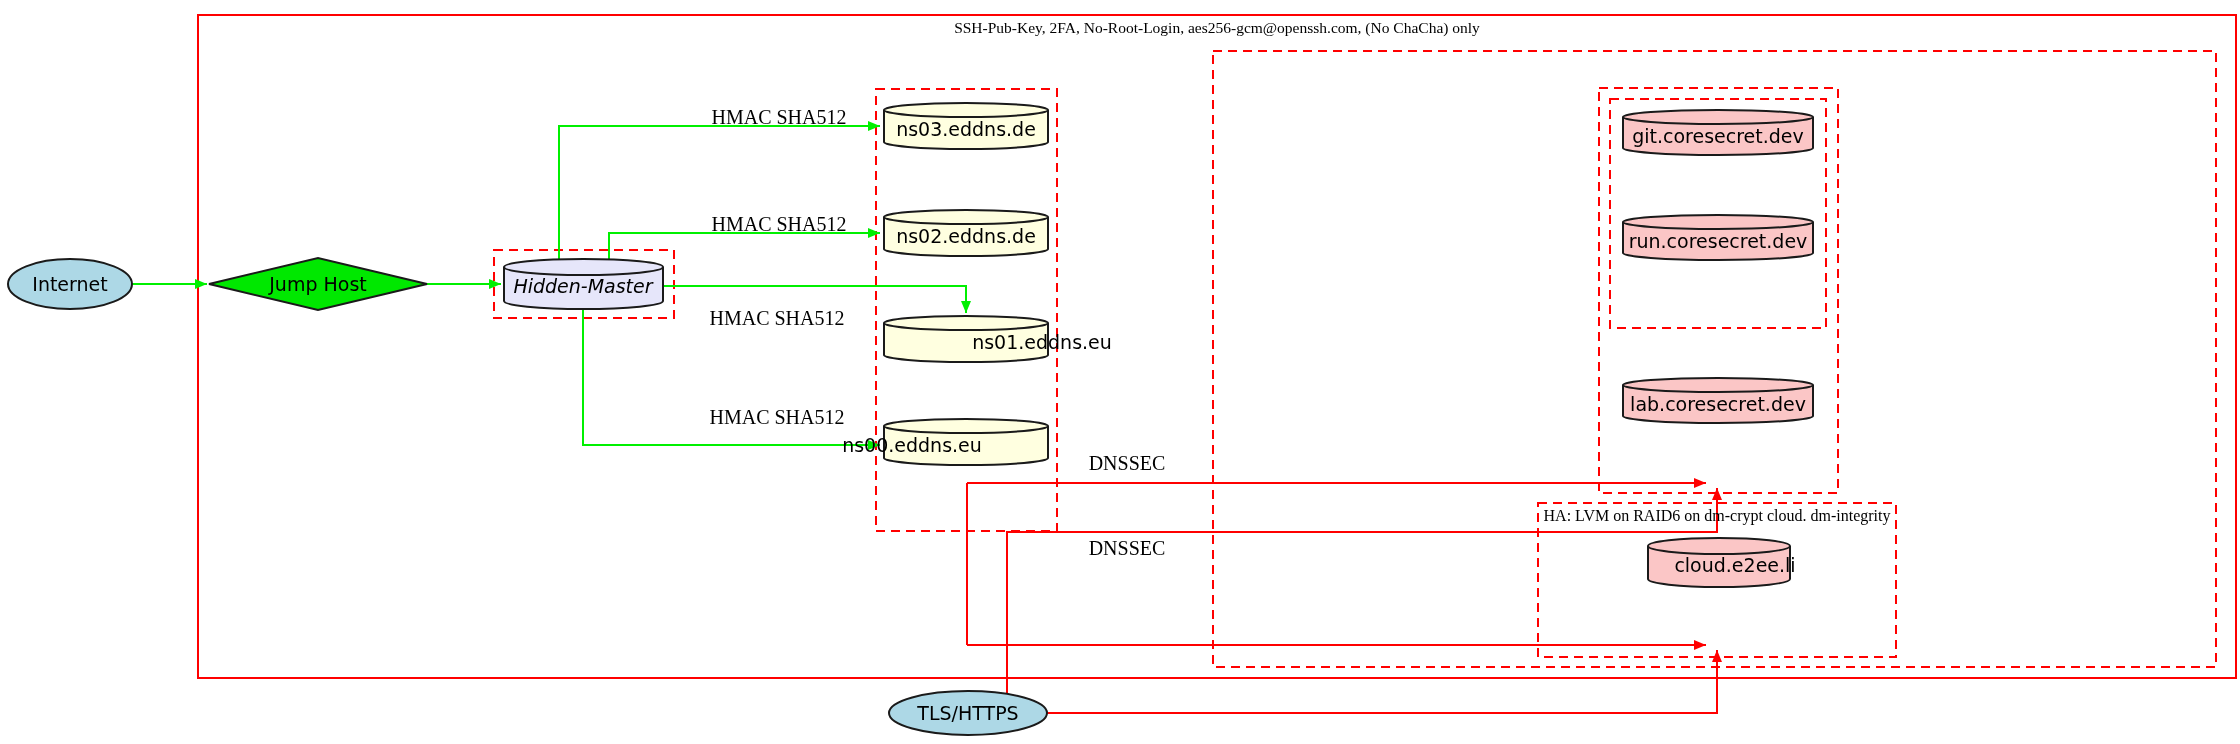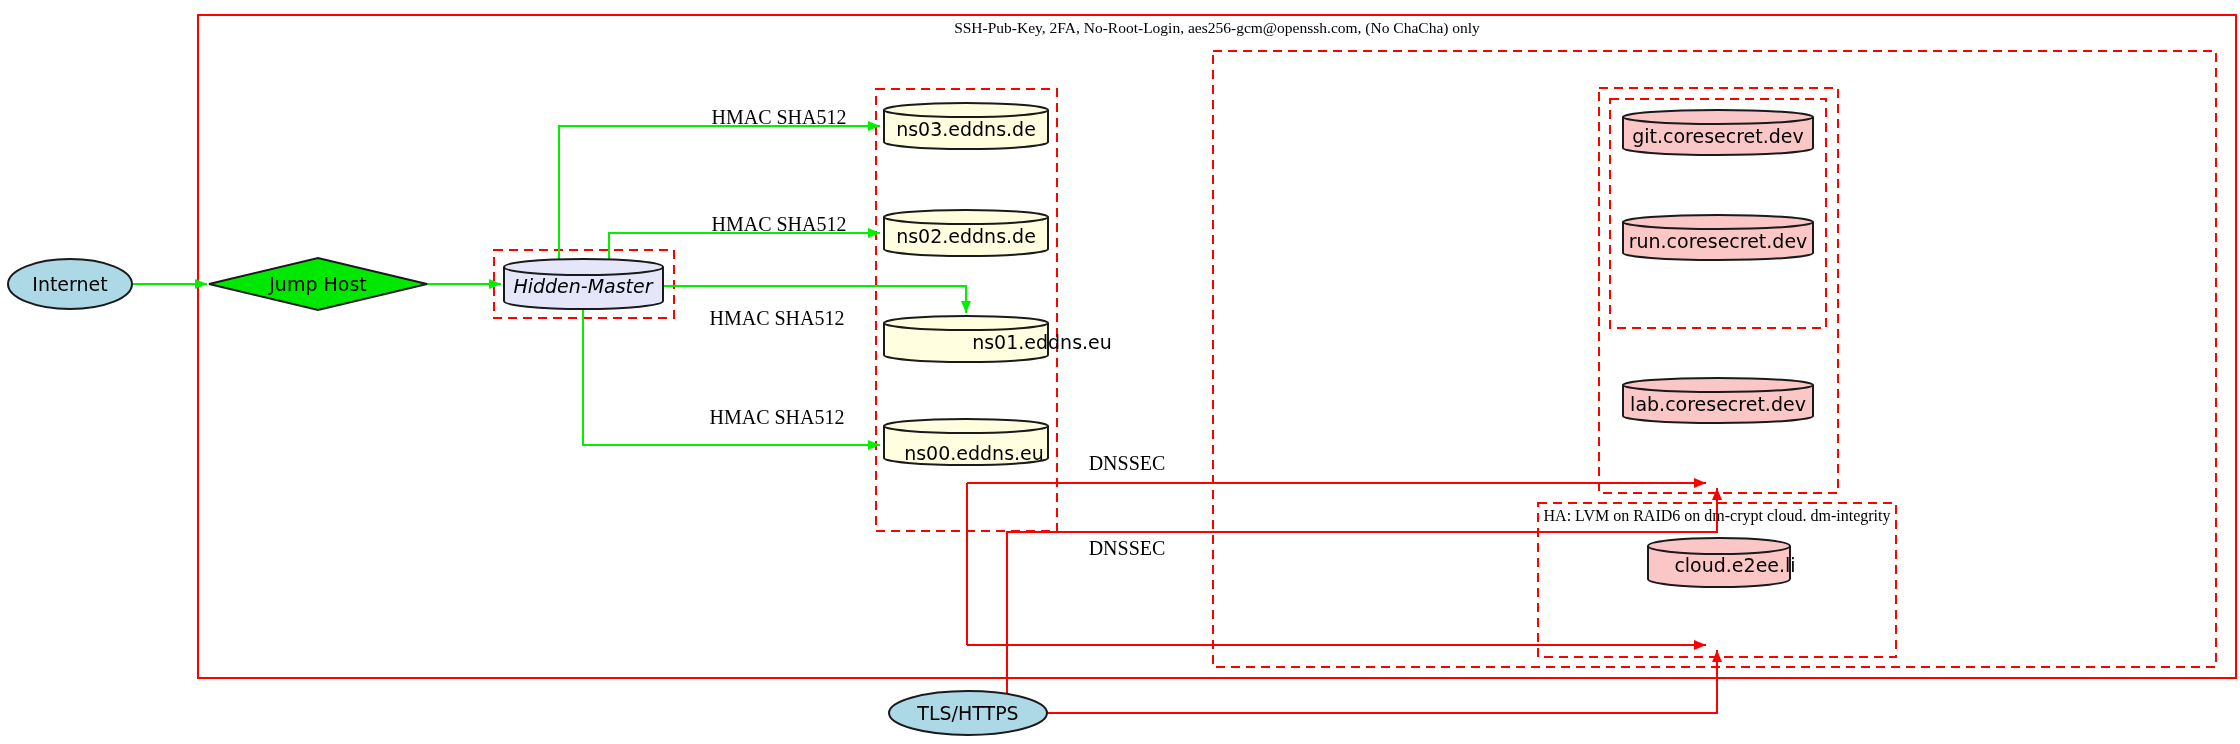--- a/index.html
+++ b/index.html
@@ -131,20 +131,20 @@
   <div class="lbl edge-lbl" style="left:777px; top:417px;">HMAC SHA512</div>
   <div class="lbl edge-lbl" style="left:1127px; top:463px;">DNSSEC</div>
   <div class="lbl edge-lbl" style="left:1127px; top:548px;">DNSSEC</div>
 
   <div class="lbl node-lbl" style="left:70px; top:284px;">Internet</div>
   <div class="lbl node-lbl" style="left:318px; top:284px;">Jump Host</div>
   <div class="lbl node-lbl" style="left:583px; top:286px;font-style:italic;">Hidden-Master</div>
   <div class="lbl node-lbl" style="left:966px; top:129px;text-align:center;">ns03.eddns.de</div>
   <div class="lbl node-lbl" style="left:966px; top:236px;">ns02.eddns.de</div>
   <div class="lbl node-lbl" style="left:1010px; top:342px;margin-left:32px;">ns01.eddns.eu</div>
-  <div class="lbl node-lbl" style="left:974px; top:445px;margin-top:8px;">ns00.eddns.eu</div>
+  <div class="lbl node-lbl" style="left:912px; top:445px;">ns00.eddns.eu</div>
   <div class="lbl node-lbl" style="left:1718px; top:136px;text-align:right;">git.coresecret.dev</div>
   <div class="lbl node-lbl" style="left:1718px; top:241px;">run.coresecret.dev</div>
   <div class="lbl node-lbl" style="left:1718px; top:404px;">lab.coresecret.dev</div>
   <div class="lbl node-lbl" style="left:1719px; top:565px;margin-left:16px;">cloud.e2ee.li</div>
   <div class="lbl node-lbl" style="left:968px; top:713px;">TLS/HTTPS</div>
 
 </div>
 
 </body></html>

